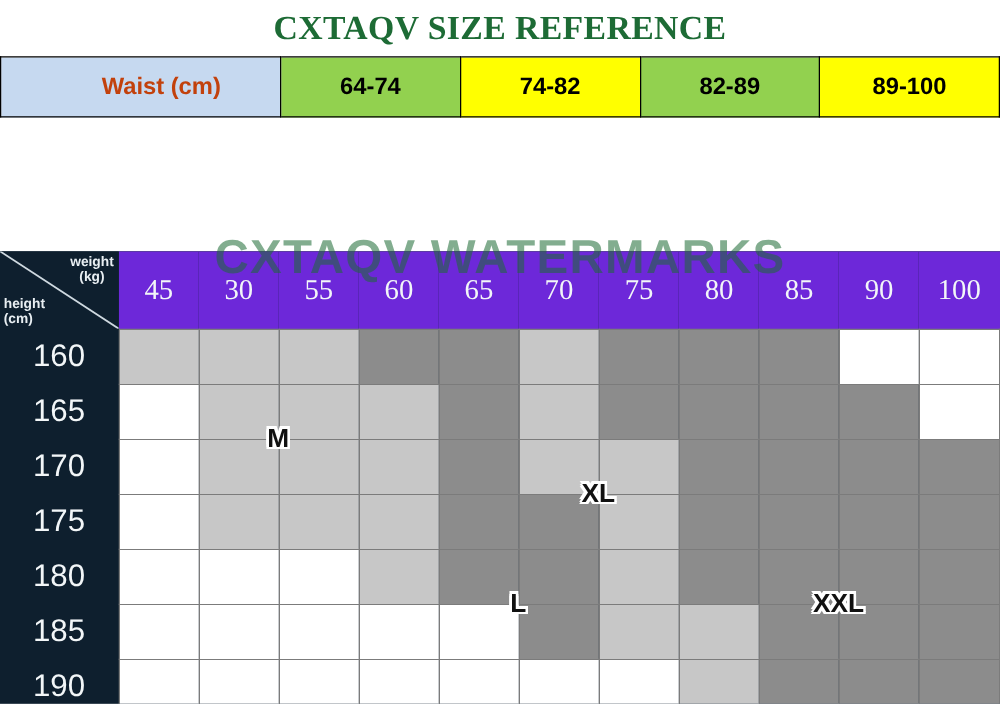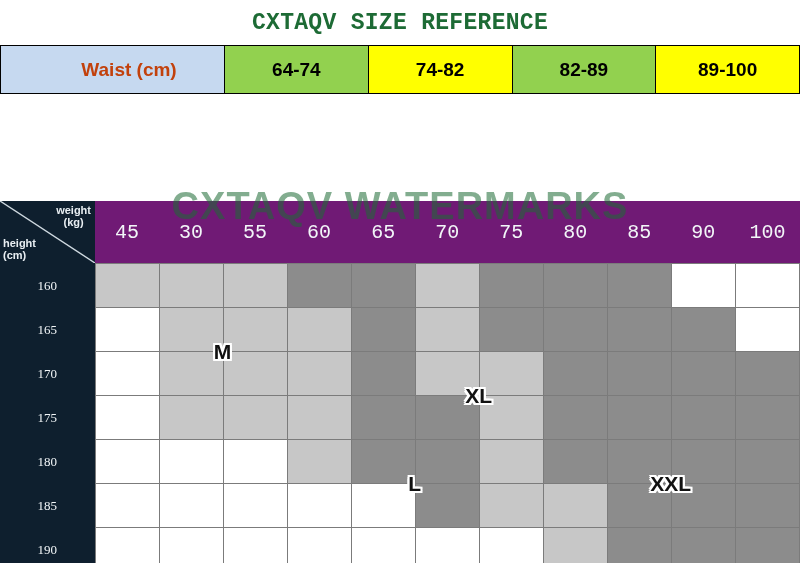--- a/index.html
+++ b/index.html
@@ -29,24 +29,24 @@
     height: 45px;
     width: 800px;
     background: #ffffff;
     display: flex;
     align-items: center;
     justify-content: center;
     box-sizing: border-box;
   }
   #title-text {
     color: #1d6b35;
-    font-size: 23px;
+    font-size: 27px;
     font-weight: bold;
     letter-spacing: 0.3px;
-    font-family: Liberation Mono, monospace;
+    font-family: Liberation Serif, serif;
   }
 
   
   #size-table {
     width: 800px;
     border-collapse: collapse;
     table-layout: fixed;
   }
   #size-table td {
     border: 1.5px solid #000000;
@@ -153,33 +153,33 @@
     bottom: 3px;
     color: #e8eef2;
     font-size: 11px;
     font-weight: bold;
     line-height: 12px;
     text-align: left;
     font-family: "Liberation Sans", sans-serif;
   }
 
   td.colhead {
-    background: #701a75;
+    background: #6d28d9;
     color: #f2f6f8;
-    font-size: 20px;
+    font-size: 23px;
     height: 62px;
-    font-family: Liberation Mono, monospace;
+    font-family: Liberation Serif, serif;
   }
   td.rowhead-m {
     width: 95px;
     background: #0e1f2e;
     color: #f2f6f8;
-    font-size: 13px;
+    font-size: 25px;
     height: 43px;
-    font-family: Liberation Serif, serif;
+    font-family: Liberation Sans, sans-serif;
   }
 
   td.sq {
     border: 1px solid #7b7b7b;
     height: 43px;
     position: relative;
   }
   td.sq.w  { background: #ffffff; }
   td.sq.lg { background: #c7c7c7; }
   td.sq.dg { background: #8c8c8c; }

